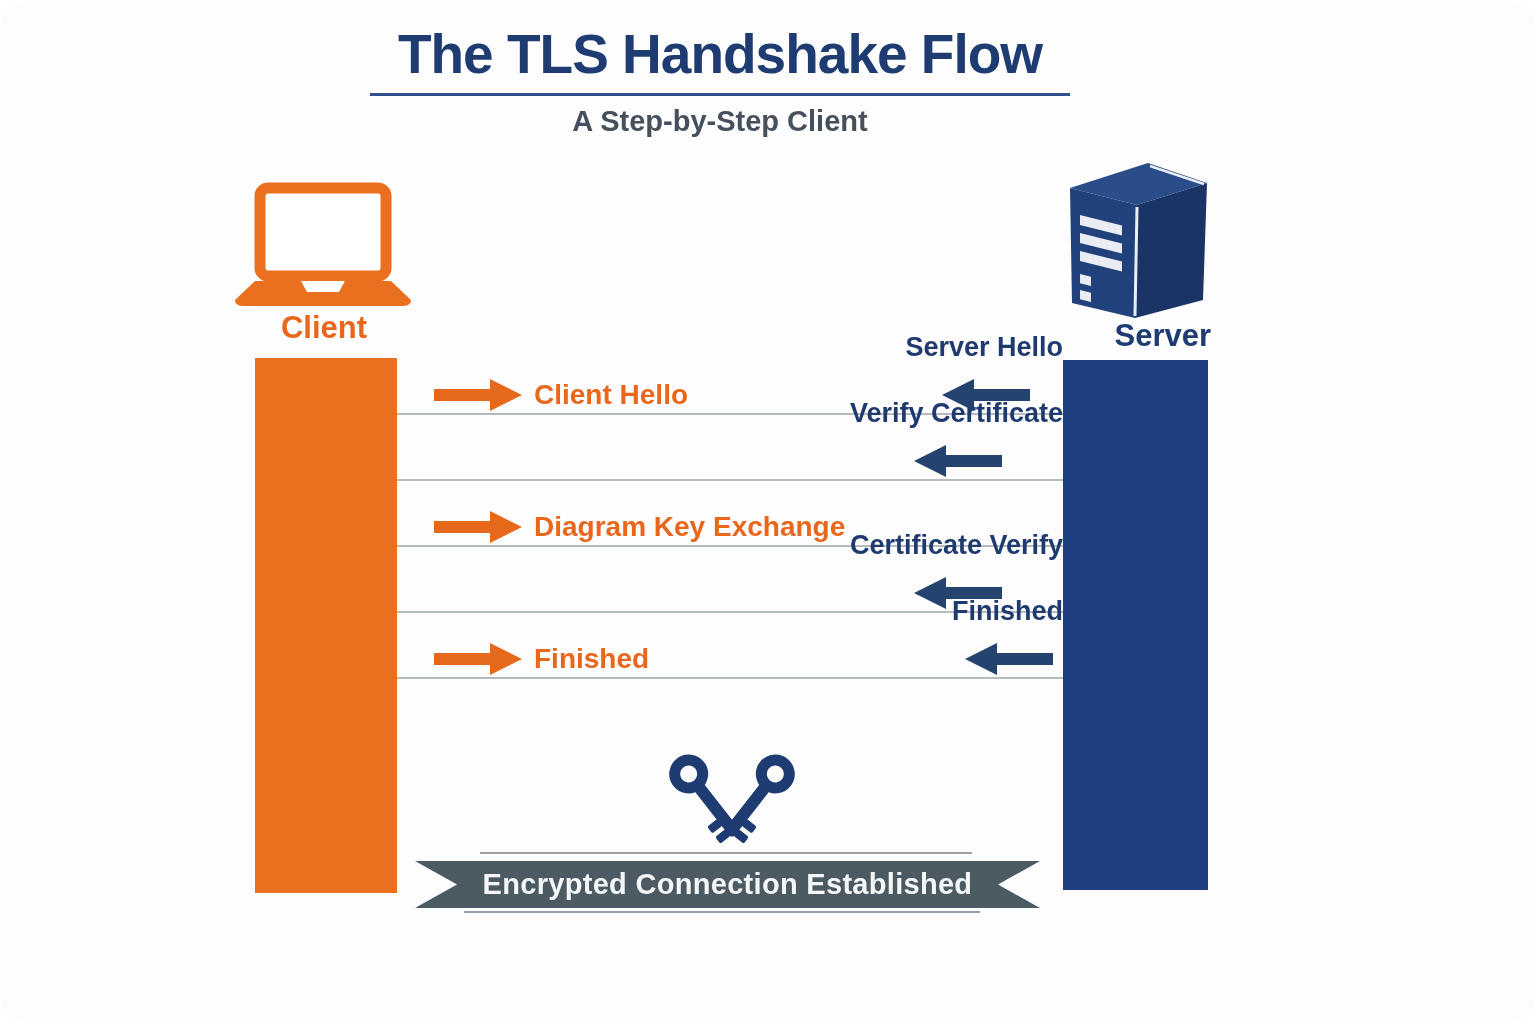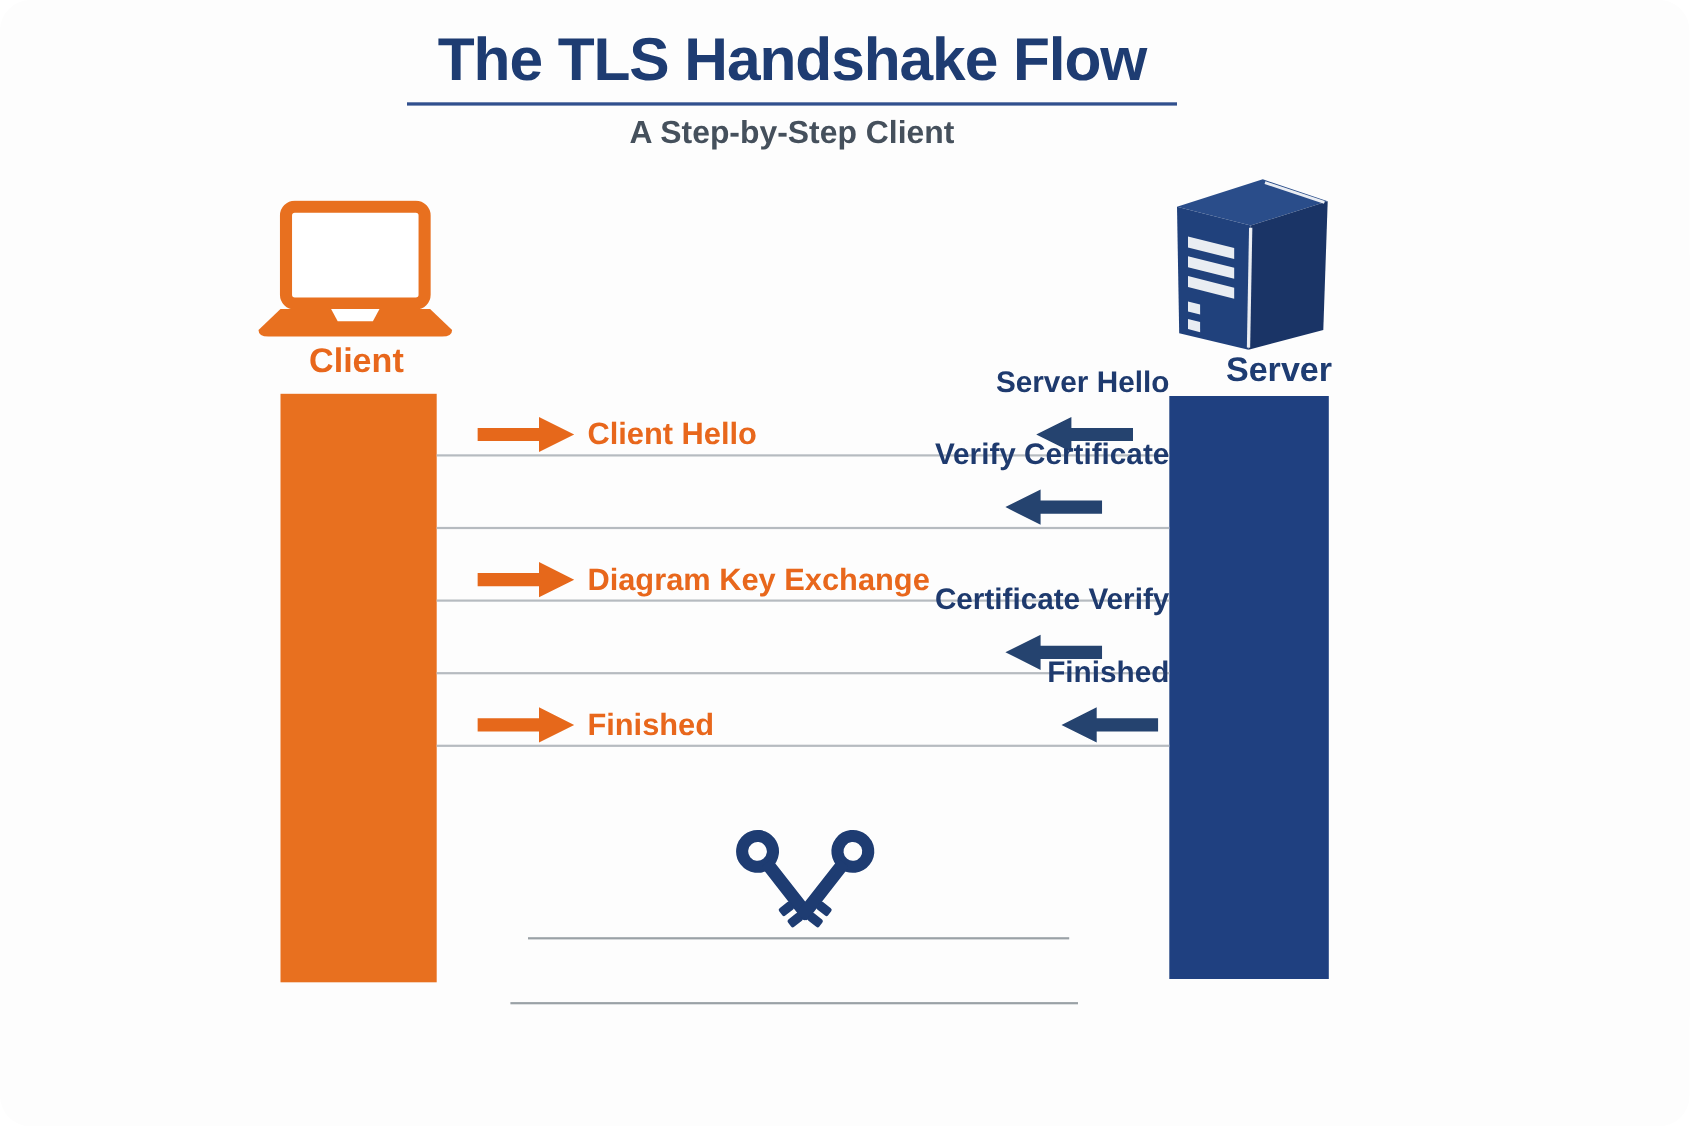--- a/index.html
+++ b/index.html
@@ -152,15 +152,18 @@
     </g>
     <g transform="translate(97,54) rotate(38)" fill="#1e3c72">
       <circle cx="0" cy="-33" r="14" fill="none" stroke="#1e3c72" stroke-width="11"></circle>
       <rect x="-6" y="-20" width="12" height="63" rx="3"></rect>
       <rect x="5" y="20" width="13" height="8.5" rx="2"></rect>
       <rect x="5" y="33" width="13" height="8.5" rx="2"></rect>
     </g>
   </svg>
 
   <div class="thin-line line-top"></div>
+  <div class="ribbon">
+    <span>Encrypted Connection Established</span>
+  </div>
   <div class="thin-line line-bottom"></div>
 
 </div>
 
 </body></html>

